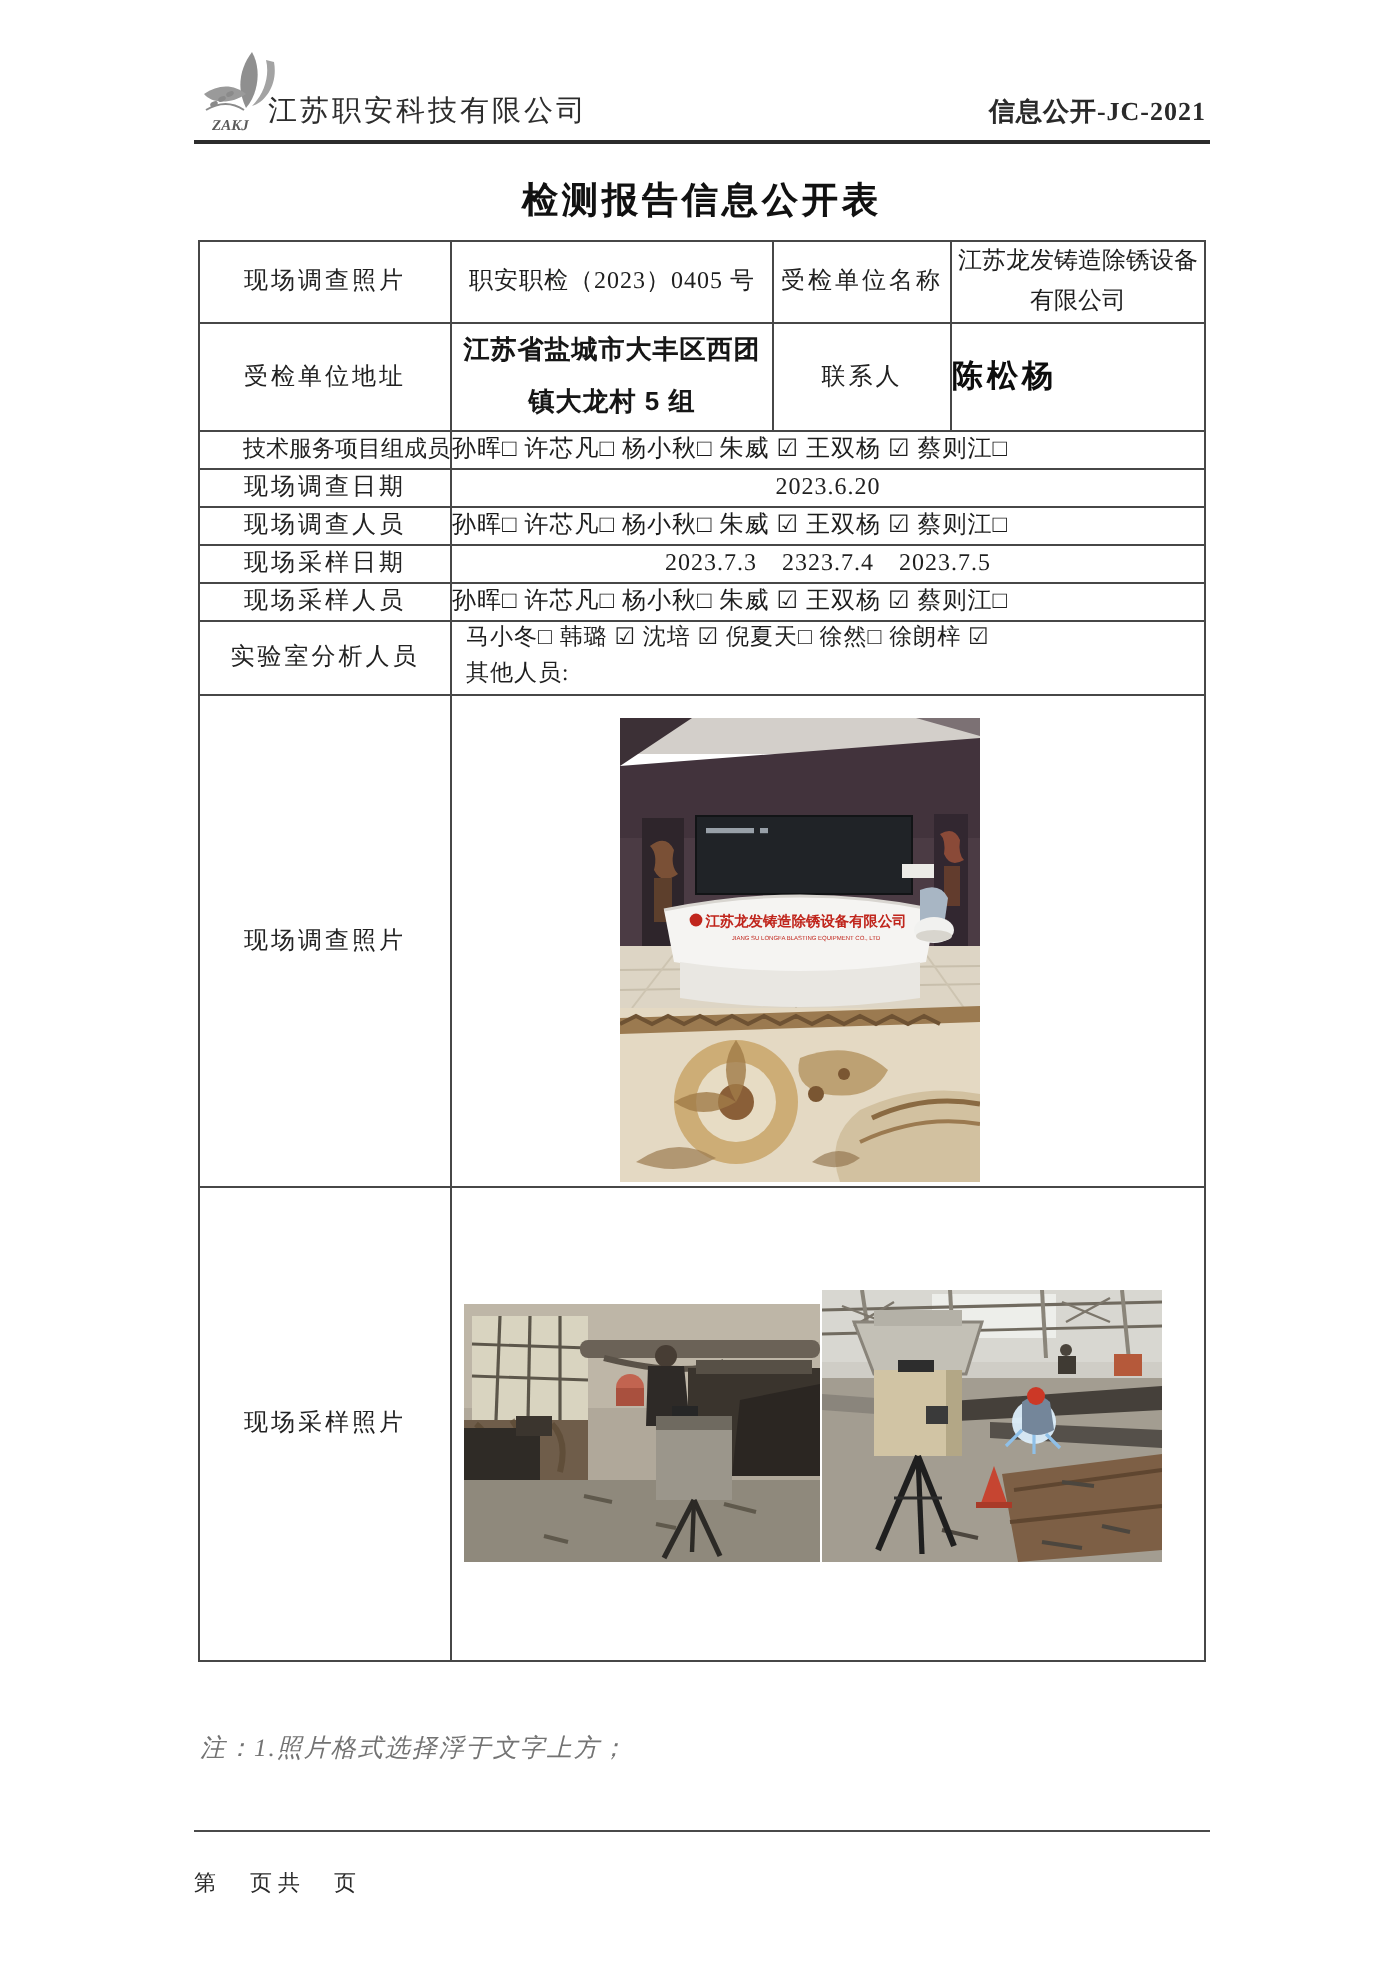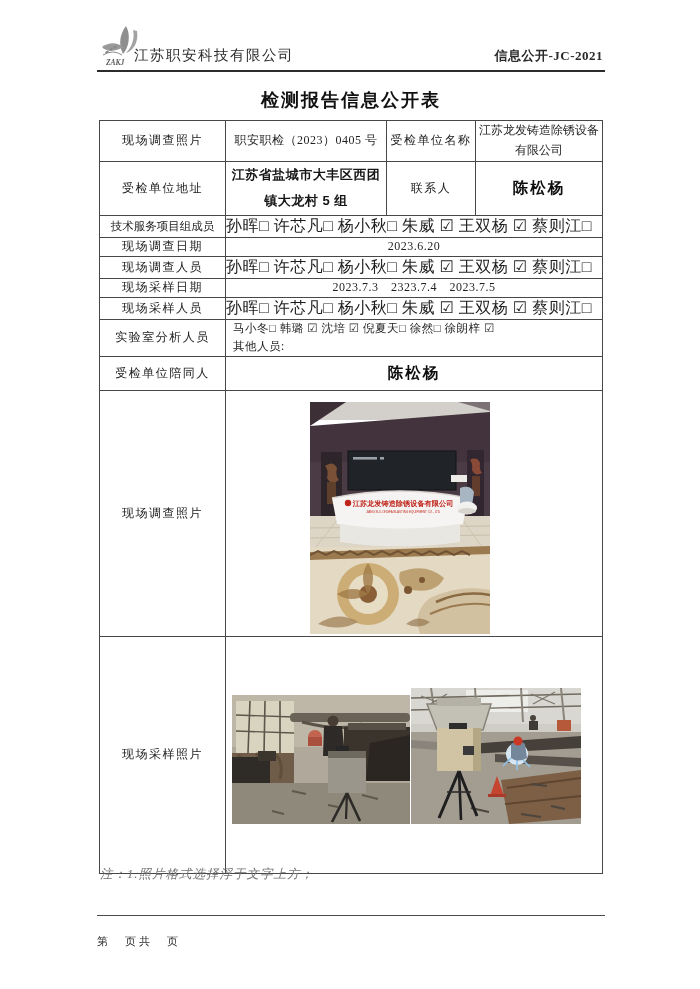--- a/index.html
+++ b/index.html
@@ -18,27 +18,27 @@
 
   
   .title{position:absolute;left:97px;top:88px;width:508px;text-align:center;
          font-size:18px;font-weight:bold;letter-spacing:2px;color:#111;}
 
   
   table.form{position:absolute;left:99px;top:120px;width:503px;border-collapse:collapse;table-layout:fixed;
              border:1.5px solid #3a3a3a;}
   table.form td{border:1px solid #474747;padding:0;vertical-align:middle;overflow:hidden;}
   .lbl{text-align:center;font-size:12px;letter-spacing:1.5px;color:#222;}
-  .lbl.tight{letter-spacing:0;font-size:11.5px;}
+  .lbl.tight{letter-spacing:0;font-size:11.5px;text-align:right;}
   .val-c{text-align:center;font-size:12px;letter-spacing:.5px;}
   .val-wrap{text-align:center;font-size:12px;line-height:1.65;padding:2px 6px;}
   .addr{font-family:"Liberation Sans","DejaVu Sans",sans-serif;font-weight:bold;font-size:13px;
         text-align:center;line-height:2.05;letter-spacing:.5px;color:#161616;}
-  .bigname{text-align:center;font-size:15.5px;font-weight:bold;letter-spacing:2px;color:#0d0d0d;}
-  .chk{font-size:16px;padding-left:7px;letter-spacing:.5px;color:#1c1c1c;}
+  .bigname{font-size:15.5px;font-weight:bold;letter-spacing:2px;color:#0d0d0d;}
+  .chk{font-size:12px;padding-left:7px;letter-spacing:.5px;color:#1c1c1c;}
   .date-c{text-align:center;font-size:12px;letter-spacing:.5px;margin-top:26px;}
   .twoline{font-size:11.5px;padding-left:7px;line-height:1.55;letter-spacing:.5px;}
   .photo-cell{vertical-align:top;}
   .photo1-box{display:flex;justify-content:center;padding-top:10px;transform:translateX(-14px);}
   .photos2-box{display:flex;align-items:flex-end;height:235px;padding-left:6px;padding-bottom:48px;box-sizing:border-box;gap:1px;}
 
   
   .note{position:absolute;left:100px;top:866px;font-size:12.5px;letter-spacing:1px;color:#737373;font-style:italic;}
   .footer-line{position:absolute;left:97px;top:915px;width:508px;border-top:1.5px solid #4a4a4a;}
   .footer-text{position:absolute;left:97px;top:934px;width:508px;font-size:11px;letter-spacing:3px;color:#2a2a2a;}
@@ -120,24 +120,20 @@
     <tr style="height:36px">
       <td class="lbl">实验室分析人员</td>
       <td colspan="3">
         <div class="twoline">
           <div>马小冬□ 韩璐 ☑ 沈培 ☑ 倪夏天□ 徐然□ 徐朗梓 ☑</div>
           <div>其他人员:</div>
         </div>
       </td>
     </tr>
 
-    <tr style="height:34px">
-      <td class="lbl">受检单位陪同人</td>
-      <td class="bigname" colspan="3">陈松杨</td>
-    </tr>
 
     <tr style="height:246px">
       <td class="lbl">现场调查照片</td>
       <td class="photo-cell" colspan="3">
         <div class="photo1-box">
           <svg viewBox="0 0 180 232" width="180" height="232">
 
             <rect width="180" height="18" fill="#d3cfca"></rect>
             <polygon points="0,0 36,0 0,24" fill="#3c3036"></polygon>
             <polygon points="180,0 180,9 148,0" fill="#7c7174"></polygon>

